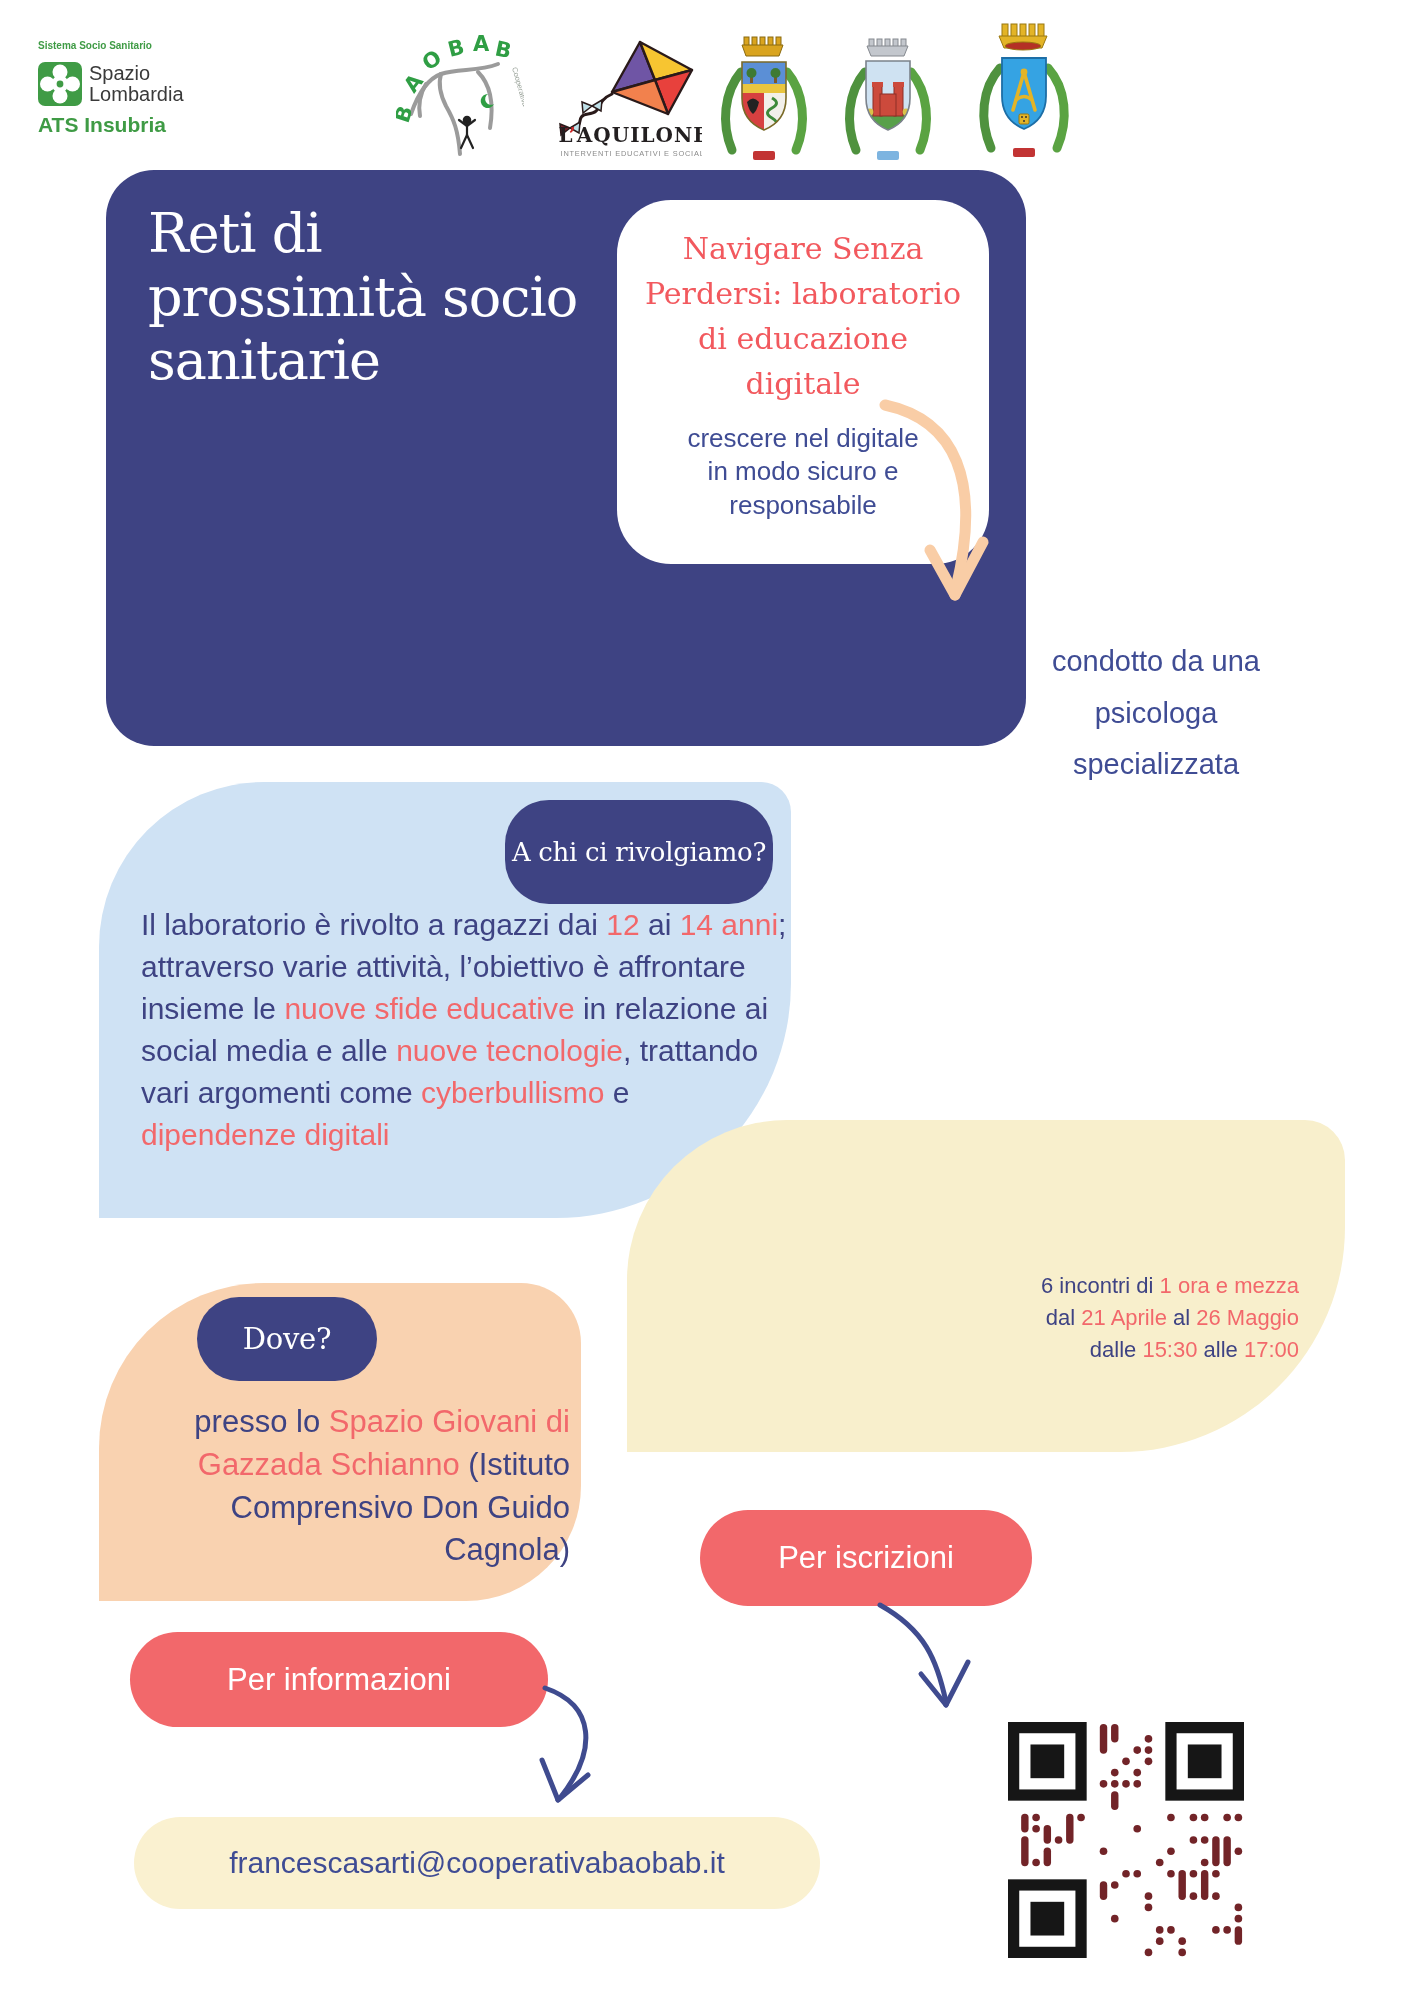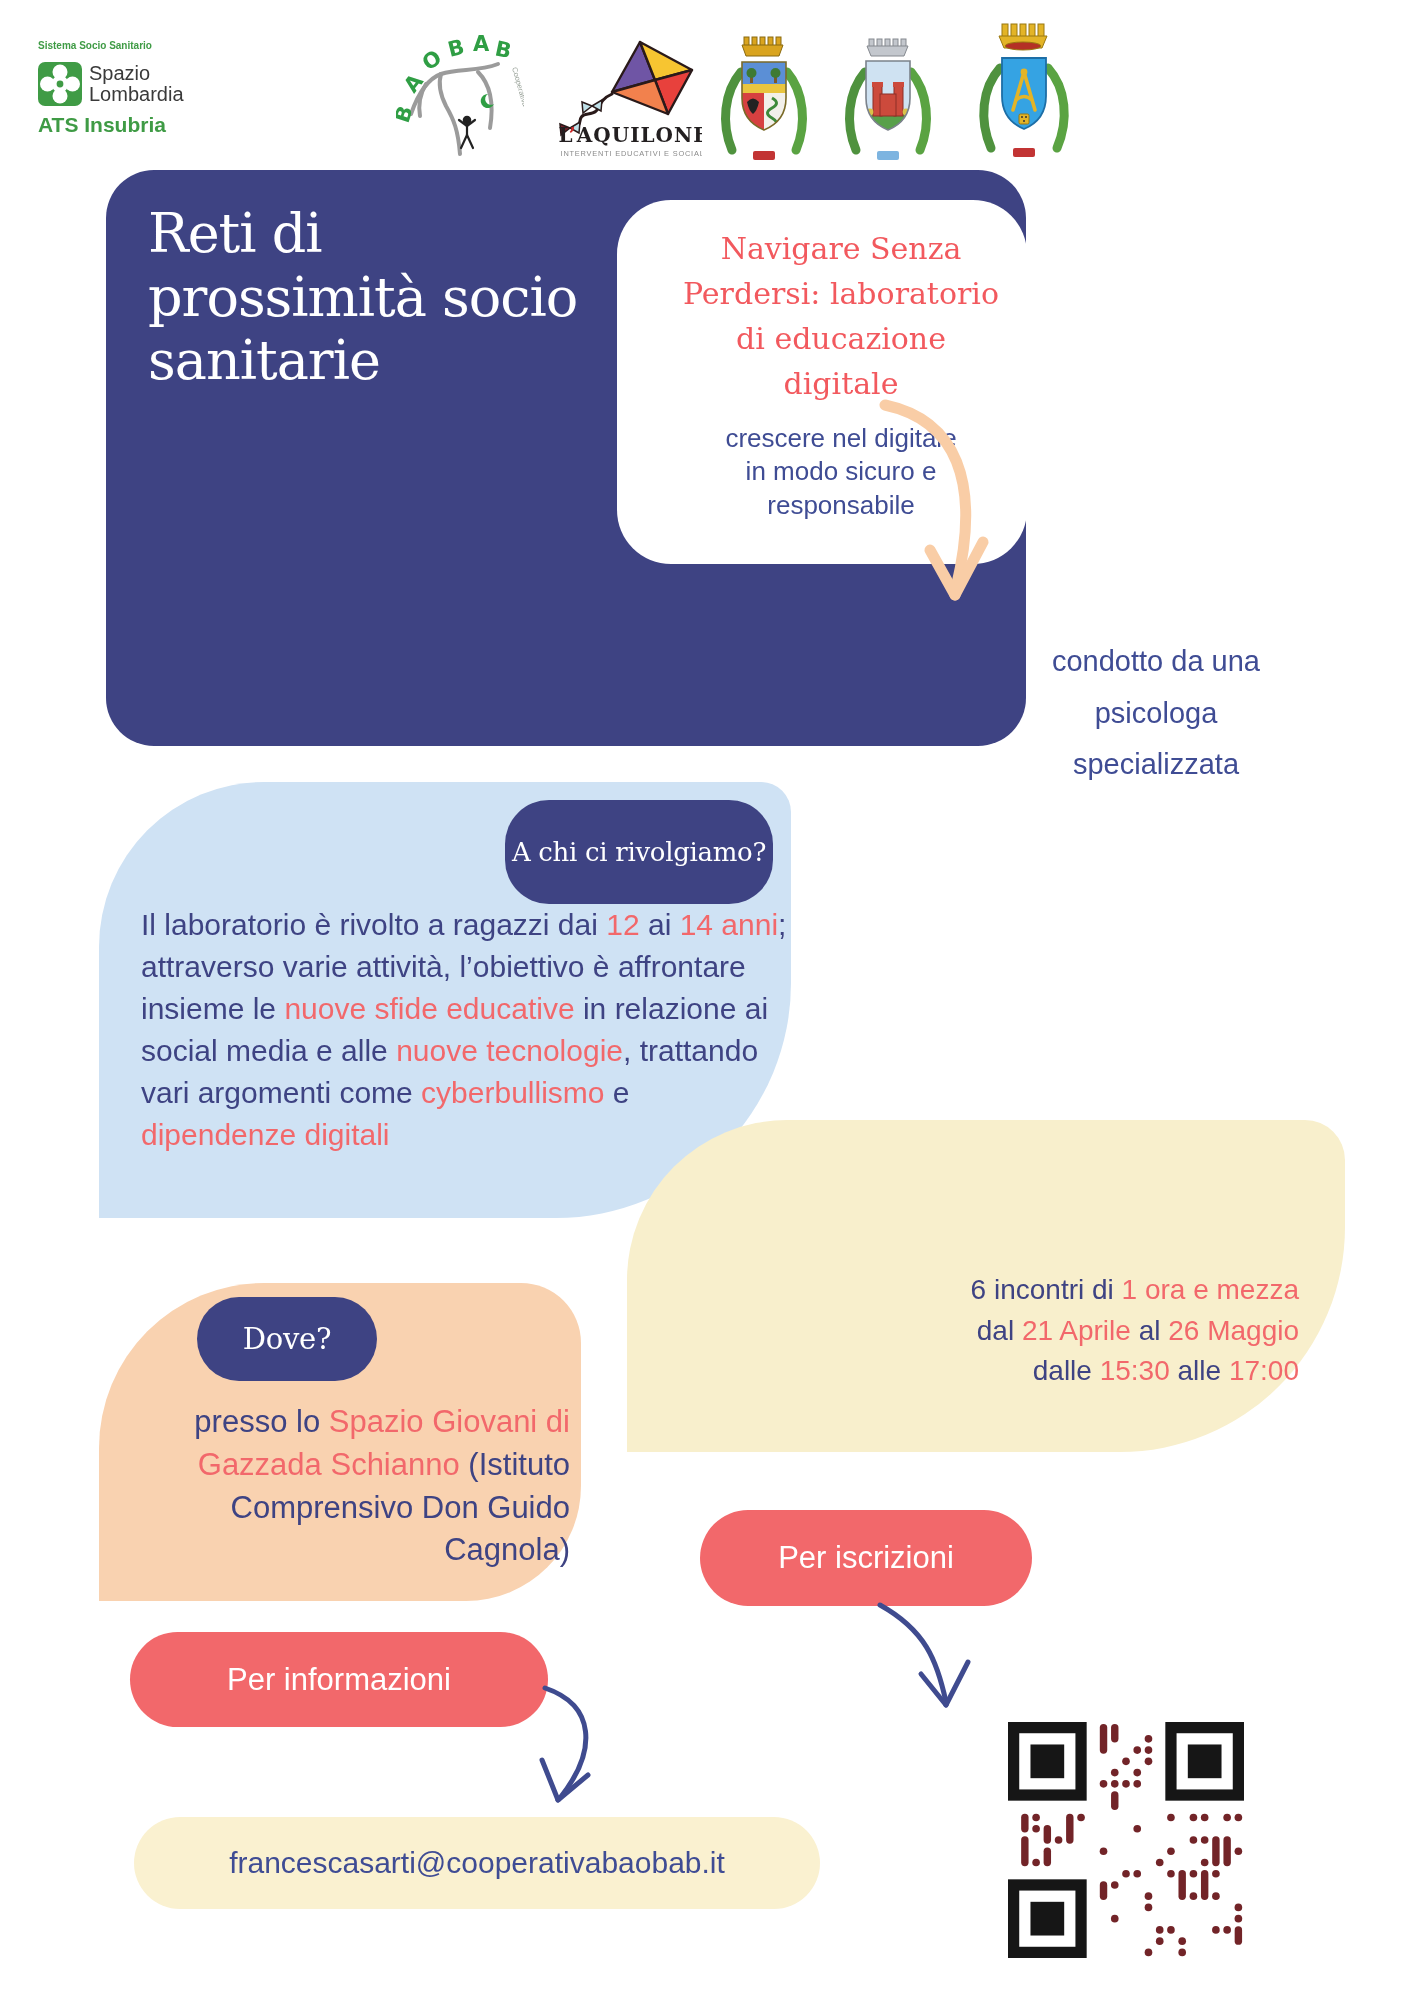--- a/index.html
+++ b/index.html
@@ -24,21 +24,21 @@
   .logo-aquilone{left:552px;top:36px;}
   .crest1{left:718px;top:28px;} .crest2{left:842px;top:28px;} .crest3{left:976px;top:18px;}
 
   
   .hero{left:106px;top:170px;width:920px;height:576px;background:#3e4383;border-radius:48px;}
   .hero-title{position:absolute;left:42px;top:32px;font-family:"DejaVu Serif",serif;
               font-size:54px;color:#ffffff;line-height:1.18;letter-spacing:-1px;}
   .hero-sub{position:absolute;left:44px;top:388px;width:440px;font-size:31px;
             color:#b7d3ec;line-height:1.4;}
   .hero-card{position:absolute;left:511px;top:30px;width:372px;height:364px;
-             background:#ffffff;border-radius:54px;padding-left:38px;}
+             background:#ffffff;border-radius:54px;}
   .card-title{margin:26px 14px 0;text-align:center;font-family:"DejaVu Serif",serif;
               font-size:30px;color:#f2595e;line-height:1.5;}
   .card-sub{margin:16px 12px 0;text-align:center;font-size:26px;color:#3f4c94;line-height:1.28;}
 
   .conducted{left:1028px;top:636px;width:256px;text-align:center;font-size:29px;
              color:#3f4c94;line-height:1.78;}
 
   
   .pill{position:absolute;background:#3e4383;color:#fff;font-family:"DejaVu Serif",serif;
         display:flex;align-items:center;justify-content:center;border-radius:44px;
@@ -48,21 +48,21 @@
   .audience{left:99px;top:782px;width:692px;height:436px;background:#cfe2f4;
             border-radius:165px 30px 235px 0;}
   .audience-pill{left:406px;top:18px;width:268px;height:104px;font-size:26px;}
   .audience-text{position:absolute;left:42px;top:122px;width:648px;font-size:30px;
                  color:#3e4383;line-height:1.4;}
 
   .when{left:627px;top:1120px;width:718px;height:332px;background:#f8efcc;
         border-radius:160px 40px 225px 0;}
   .when-pill{left:55px;top:52px;width:194px;height:84px;font-size:29px;}
   .when-text{position:absolute;right:46px;top:150px;width:620px;text-align:right;
-             font-size:28px;color:#3e4383;line-height:1.45;}
+             font-size:22px;color:#3e4383;line-height:1.45;}
 
   .where{left:99px;top:1283px;width:482px;height:318px;background:#f9d2b0;
          border-radius:165px 60px 115px 0;text-align:right;}
   .where-pill{left:98px;top:14px;width:180px;height:84px;font-size:29px;}
   .where-text{position:absolute;left:51px;top:118px;width:420px;font-size:31px;
               color:#3e4383;line-height:1.38;}
 
   
   .btn{position:absolute;background:#f2686b;color:#fff;border-radius:48px;border:none;
        display:flex;align-items:center;justify-content:center;font-size:31px;

